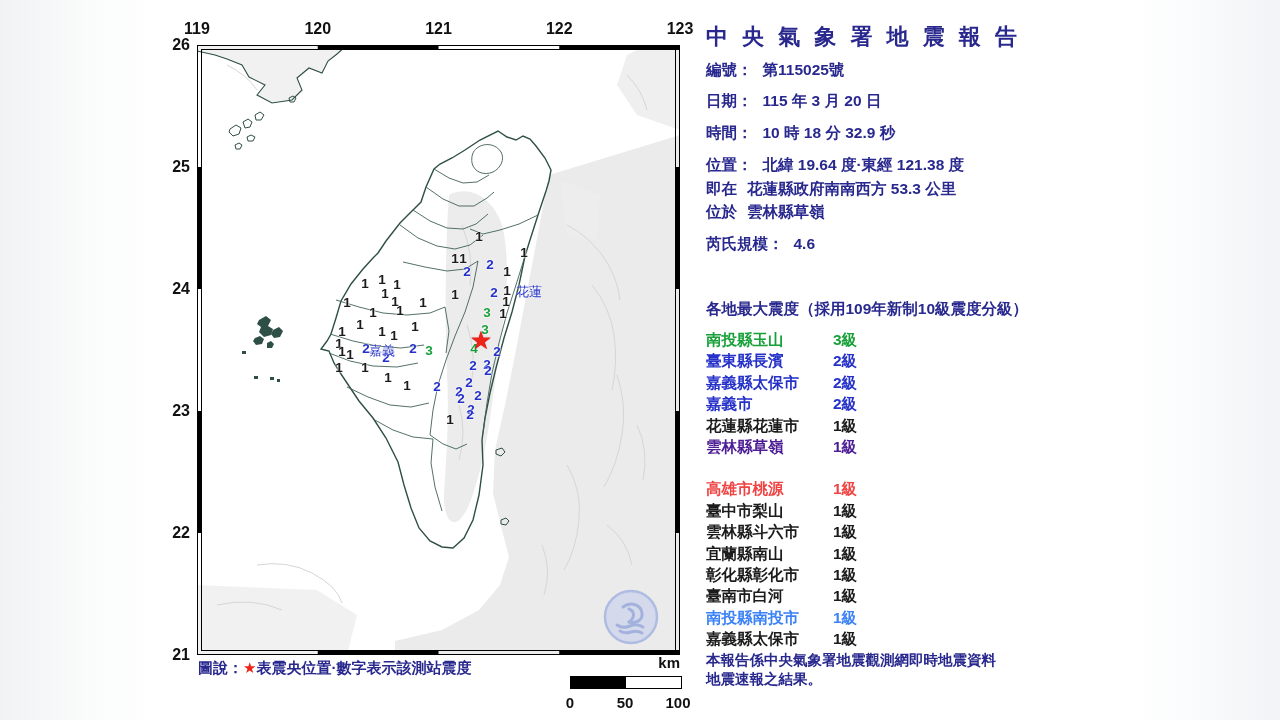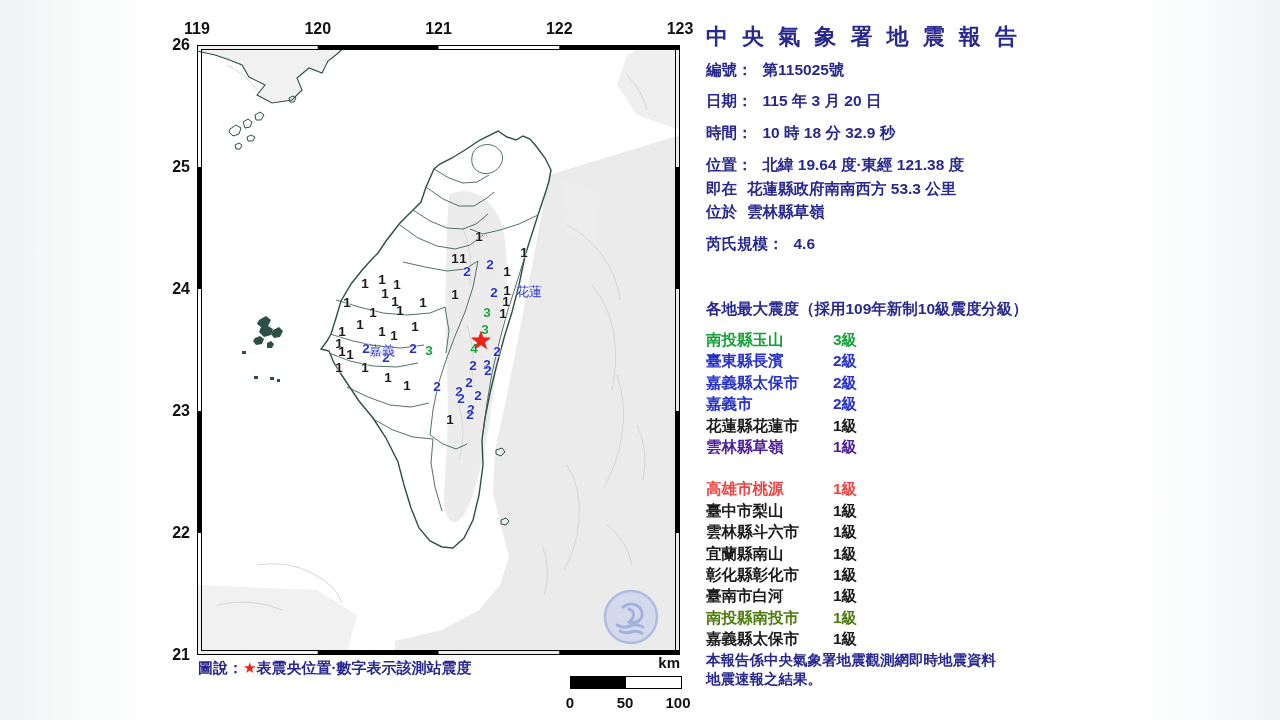--- a/index.html
+++ b/index.html
@@ -295,21 +295,21 @@
           <span class="ilvl">1級</span>
         </div>
         <div class="irow" style="color: rgb(27, 27, 27);">
           <span class="iloc">彰化縣彰化市</span>
           <span class="ilvl">1級</span>
         </div>
         <div class="irow" style="color: rgb(27, 27, 27);">
           <span class="iloc">臺南市白河</span>
           <span class="ilvl">1級</span>
         </div>
-        <div class="irow" style="color: #4d7c0f; text-align: center;">
+        <div class="irow" style="color: #3b82f6; text-align: center;">
           <span class="iloc">南投縣南投市</span>
           <span class="ilvl">1級</span>
         </div>
         <div class="irow" style="color: rgb(27, 27, 27);">
           <span class="iloc">嘉義縣太保市</span>
           <span class="ilvl">1級</span>
         </div>
       </div>
     <div class="pfoot1">本報告係中央氣象署地震觀測網即時地震資料</div>
     <div class="pfoot2">地震速報之結果。</div>

